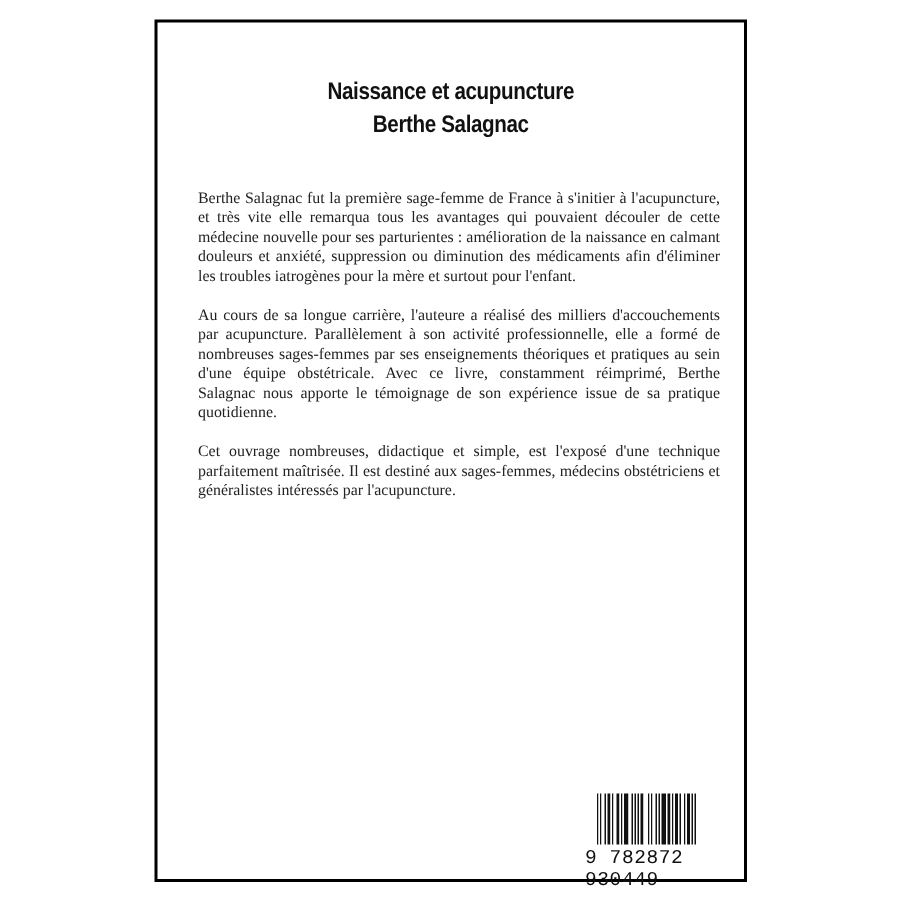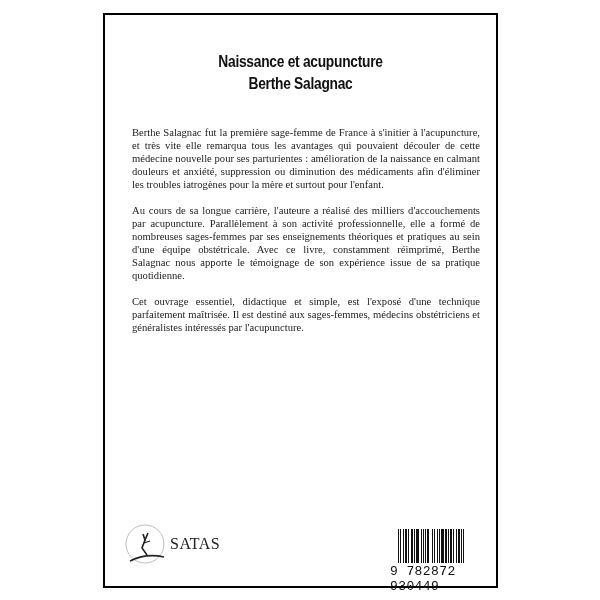--- a/index.html
+++ b/index.html
@@ -45,33 +45,23 @@
 </head>
 <body>
 
 <div class="cover">
   <div class="title l1">Naissance et acupuncture</div>
   <div class="title l2">Berthe Salagnac</div>
 
   <div class="body-text">
     <p>Berthe Salagnac fut la première sage-femme de France à s'initier à l'acupuncture, et très vite elle remarqua tous les avantages qui pouvaient découler de cette médecine nouvelle pour ses parturientes : amélioration de la naissance en calmant douleurs et anxiété, suppression ou diminution des médicaments afin d'éliminer les troubles iatrogènes pour la mère et surtout pour l'enfant.</p>
     <p>Au cours de sa longue carrière, l'auteure a réalisé des milliers d'accouchements par acupuncture. Parallèlement à son activité professionnelle, elle a formé de nombreuses sages-femmes par ses enseignements théoriques et pratiques au sein d'une équipe obstétricale. Avec ce livre, constamment réimprimé, Berthe Salagnac nous apporte le témoignage de son expérience issue de sa pratique quotidienne.</p>
-    <p>Cet ouvrage essentiel, didactique et simple, est l'exposé d'une technique parfaitement maîtrisée. Il est destiné aux sages-femmes, médecins obstétriciens et généralistes intéressés par l'acupuncture.</p>
+    <p>Cet ouvrage nombreuses, didactique et simple, est l'exposé d'une technique parfaitement maîtrisée. Il est destiné aux sages-femmes, médecins obstétriciens et généralistes intéressés par l'acupuncture.</p>
   </div>
 
-  <div class="logo">
-    <svg width="46" height="46" viewBox="0 0 46 46">
-      <circle cx="21" cy="21" r="19" fill="none" stroke="#bbb" stroke-width="1"></circle>
-      <path d="M6 38 Q22 30 40 34" fill="none" stroke="#222" stroke-width="1.6"></path>
-      <path d="M19 11 L21 17 L24 10" fill="none" stroke="#222" stroke-width="1.6"></path>
-      <path d="M21 17 L18 25 L23 32" fill="none" stroke="#222" stroke-width="1.6"></path>
-      <path d="M20 20 L26 18" fill="none" stroke="#222" stroke-width="1.2"></path>
-    </svg>
-    <div class="logo-text">SATAS</div>
-  </div>
 
   <div class="barcode">
     <div class="bars" id="bars">
         <span style="width: 0.95px; background: rgb(17, 17, 17);"></span>
         <span style="width: 0.95px; background: rgb(255, 255, 255);"></span>
         <span style="width: 0.95px; background: rgb(17, 17, 17);"></span>
         <span style="width: 1.9px; background: rgb(255, 255, 255);"></span>
         <span style="width: 0.95px; background: rgb(17, 17, 17);"></span>
         <span style="width: 0.95px; background: rgb(255, 255, 255);"></span>
         <span style="width: 2.85px; background: rgb(17, 17, 17);"></span>

